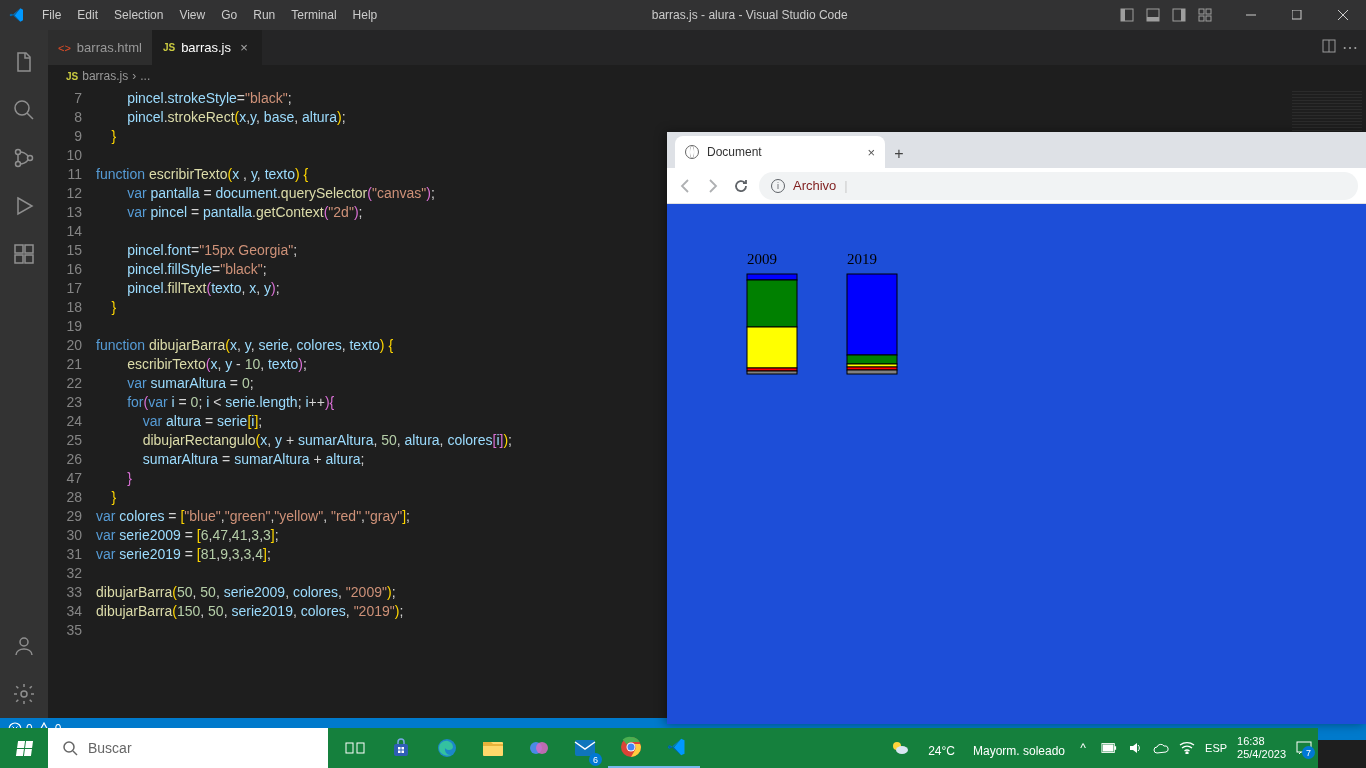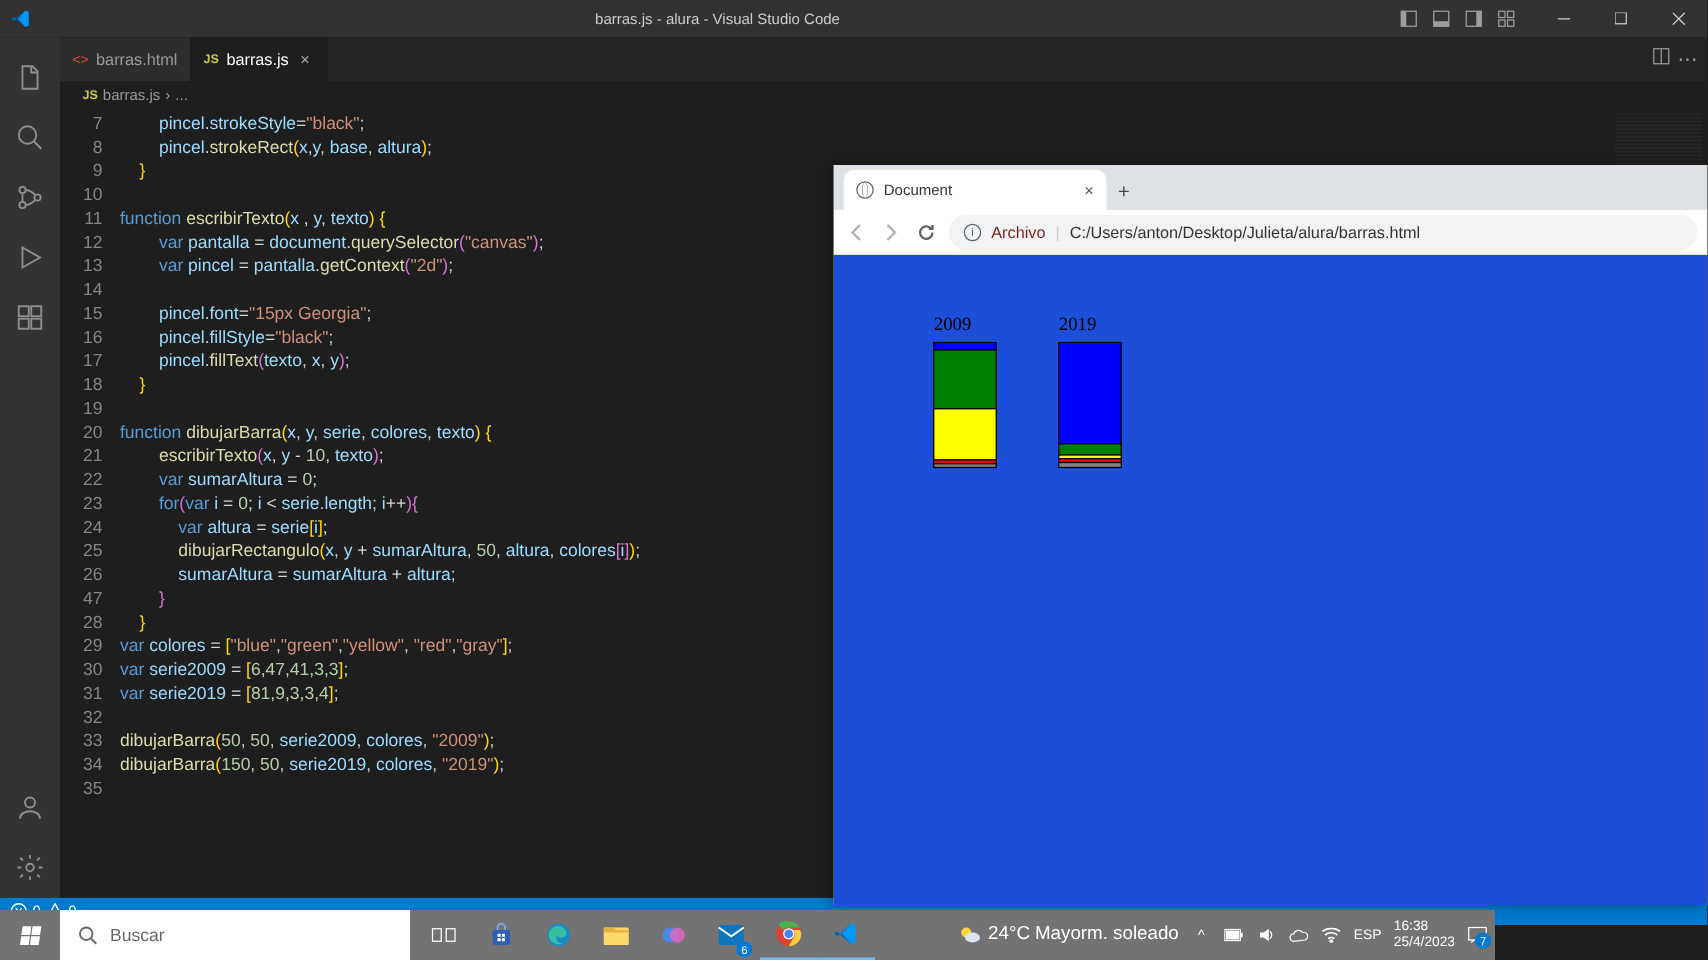--- a/index.html
+++ b/index.html
@@ -42,46 +42,56 @@
 .browser-tab .globe:before{content:'';position:absolute;inset:0;border-left:1.2px solid #666;border-right:1.2px solid #666;border-radius:50%;transform:scaleX(.4)}
 .browser-tab .x{margin-left:auto;color:#555;font-size:13px}
 .browser-newtab{width:28px;height:28px;display:flex;justify-content:center;align-items:center;color:#444;font-size:16px}
 .browser-toolbar{height:36px;background:#fff;border-bottom:1px solid #e2e2e2;display:flex;align-items:center;padding:0 8px;gap:8px}
 .bt-icon{width:20px;height:20px;display:flex;justify-content:center;align-items:center;color:#5f6368;opacity:.5}
 .bt-icon.en{opacity:1}
 .addrbar{flex:1;height:28px;background:#f1f3f4;border-radius:14px;display:flex;align-items:center;padding:0 12px;font-size:13px;color:#333;gap:8px}
 .addrbar .info{width:14px;height:14px;border:1.3px solid #5f6368;border-radius:50%;display:flex;justify-content:center;align-items:center;font-size:9px;color:#5f6368}
 .browser-content{flex:1;background:#1d4ed8;position:relative}
 
-.taskbar{position:absolute;bottom:0;left:0;width:1196px;height:40px;background:#737373;display:flex;align-items:center}
+.taskbar{position:absolute;bottom:0;left:0;width:1318px;height:40px;background:#15803d;display:flex;align-items:center}
 .taskbar .start{width:48px;height:40px;display:flex;justify-content:center;align-items:center}
 .win-logo{display:grid;grid-template-columns:7px 7px;grid-template-rows:7px 7px;gap:1px;transform:skewX(-8deg)}
 .win-logo div{background:#fff}
 .search-box{width:280px;height:40px;background:#fff;display:flex;align-items:center;padding:0 14px;gap:10px;color:#666;font-size:14px}
 .task-icons{display:flex;align-items:center;height:40px;margin-left:4px}
 .task-icons .ti{width:46px;height:40px;display:flex;justify-content:center;align-items:center;position:relative}
 .tray{margin-left:auto;display:flex;align-items:center;gap:10px;padding-right:6px;color:#fff;font-size:11px}
-.tray .weather{display:flex;align-items:flex-start;gap:4px;font-size:15px}
+.tray .weather{display:flex;align-items:flex-end;gap:18px;font-size:12px}
 .tray .clock{text-align:left;line-height:13px}
 .tray .ic{width:16px;height:16px;display:flex;justify-content:center;align-items:center;font-size:12px}
 .badge{position:absolute;bottom:2px;right:6px;background:#0078d4;color:#fff;border-radius:7px;min-width:13px;height:13px;font-size:9px;display:flex;justify-content:center;align-items:center}
 .canvas-render{position:absolute;top:20px;left:30px}
 .bar-label{font:15px Georgia;fill:#000}
 </style>
 </head>
 <body>
 
 <div class="titlebar">
   <div class="vscode-icon">
     <svg viewBox="0 0 24 24">
         <path fill="#0098ff" d="M17 2l4 2v16l-4 2-9-9 9-11z"></path>
         <path fill="#007acc" d="M17 2L3 14l-2-1 2-3 5 2 9-10z"></path>
         <path fill="#0065a9" d="M17 22L3 10l-2 1 2 3 5-2 9 10z"></path>
       </svg>
   </div>
+  <div class="menu" id="menu">
+      <div class="menu-item">File</div>
+      <div class="menu-item">Edit</div>
+      <div class="menu-item">Selection</div>
+      <div class="menu-item">View</div>
+      <div class="menu-item">Go</div>
+      <div class="menu-item">Run</div>
+      <div class="menu-item">Terminal</div>
+      <div class="menu-item">Help</div>
+    </div>
   <div class="title">barras.js - alura - Visual Studio Code</div>
   <div class="layout-icons">
     <div class="li">
         <svg width="14" height="14" viewBox="0 0 14 14">
           <rect x="1" y="1" width="12" height="12" fill="none" stroke="#ccc"></rect>
           <rect x="1" y="1" width="4" height="12" fill="#ccc"></rect>
         </svg>
       </div>
     <div class="li">
         <svg width="14" height="14" viewBox="0 0 14 14">
@@ -277,21 +287,20 @@
       </div>
     <div class="bt-icon en">
         <svg width="18" height="18" viewBox="0 0 18 18" fill="none" stroke="#5f6368" stroke-width="1.8">
           <path d="M14 9a5 5 0 1 1-1.5-3.5M14 3v3h-3"></path>
         </svg>
       </div>
     <div class="addrbar">
       <span class="info">i</span>
       <span style="color:#7f1d1d">Archivo</span>
       <span style="color:#ccc">|</span>
-      <span>C:/Users/anton/Desktop/Julieta/alura/barras.html</span>
     </div>
   </div>
   <div class="browser-content">
     <svg id="canvas-svg" class="canvas-render" width="400" height="200">
         <text class="bar-label" x="50" y="40">2009</text>
         <rect x="50" y="50" width="50" height="6" fill="blue" stroke="black"></rect>
         <rect x="50" y="56" width="50" height="47" fill="green" stroke="black"></rect>
         <rect x="50" y="103" width="50" height="41" fill="yellow" stroke="black"></rect>
         <rect x="50" y="144" width="50" height="3" fill="red" stroke="black"></rect>
         <rect x="50" y="147" width="50" height="3" fill="gray" stroke="black"></rect>

